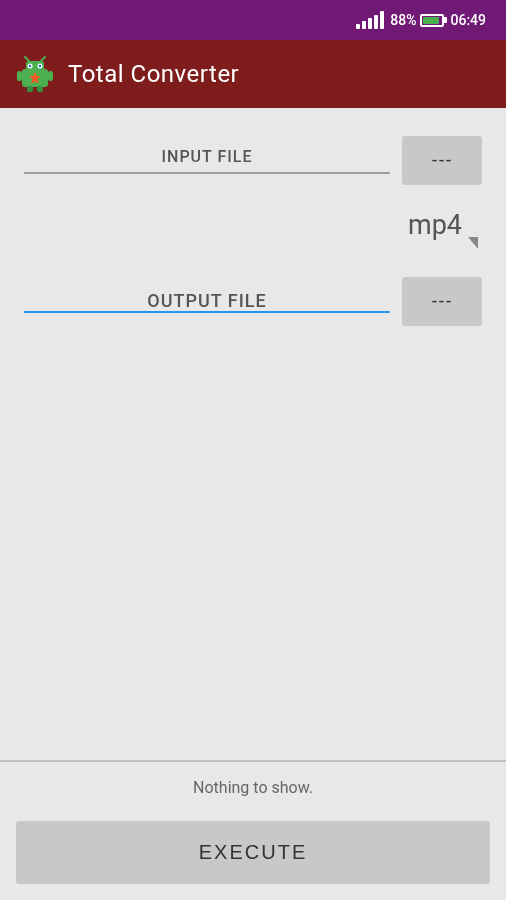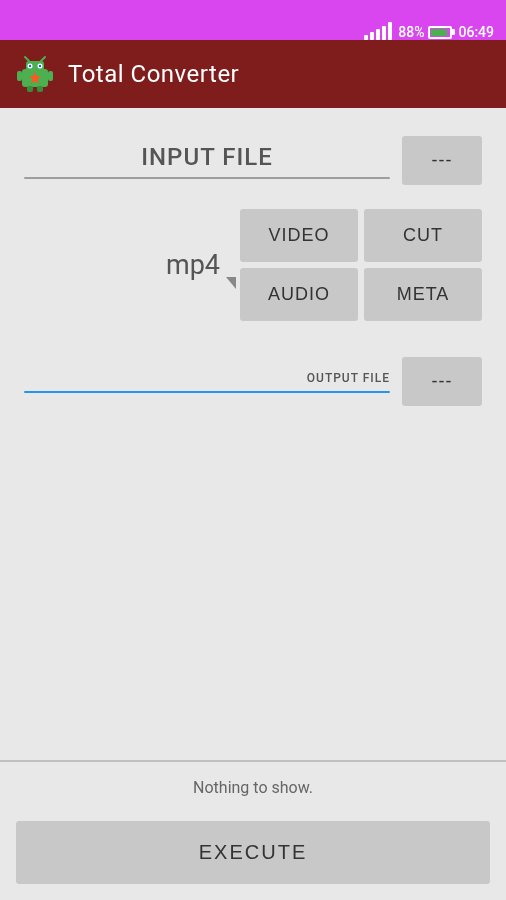--- a/index.html
+++ b/index.html
@@ -14,25 +14,25 @@
       font-family: 'Roboto', Arial, sans-serif;
       background: #e0e0e0;
       overflow: hidden;
       position: relative;
     }
 
     
     .status-bar {
       width: 100%;
       height: 40px;
-      background: #d946ef;
-      display: flex;
-      align-items: flex-end;
+      background: #701a75;
+      display: flex;
+      align-items: center;
       justify-content: flex-end;
-      padding: 0 12px;
+      padding: 0 20px;
       gap: 6px;
     }
 
     .status-bar-signal {
       display: flex;
       align-items: flex-end;
       gap: 2px;
       height: 18px;
     }
 
@@ -125,21 +125,21 @@
 
     .input-file-field {
       flex: 1;
       display: flex;
       flex-direction: column;
       justify-content: flex-end;
     }
 
     .input-file-label {
       color: #555555;
-      font-size: 24px;
+      font-size: 16px;
       font-weight: 500;
       letter-spacing: 1px;
       text-align: center;
       padding-bottom: 6px;
     }
 
     .input-file-underline {
       height: 2px;
       background: #9e9e9e;
       border-radius: 1px;
@@ -225,25 +225,24 @@
 
     .output-file-field {
       flex: 1;
       display: flex;
       flex-direction: column;
       justify-content: flex-end;
     }
 
     .output-file-label {
       color: #555555;
-      font-size: 12px;
+      font-size: 18px;
       font-weight: 500;
       letter-spacing: 1px;
-      text-align: right;
-      padding-bottom: 6px;
+      text-align: center;
     }
 
     .output-file-underline {
       height: 2px;
       background: #2196f3;
       border-radius: 1px;
     }
 
     
     .spacer-area {
@@ -340,26 +339,20 @@
       <div class="input-file-underline"></div>
     </div>
     <button class="browse-button">---</button>
   </div>
 
   <div class="format-action-section">
     <div class="format-display">
       <span class="format-text">mp4</span>
       <div class="format-arrow"></div>
     </div>
-    <div class="action-buttons-grid">
-      <button class="action-button">VIDEO</button>
-      <button class="action-button">CUT</button>
-      <button class="action-button">AUDIO</button>
-      <button class="action-button">META</button>
-    </div>
   </div>
 
   <div class="output-file-section">
     <div class="output-file-field">
       <span class="output-file-label">OUTPUT FILE</span>
       <div class="output-file-underline"></div>
     </div>
     <button class="browse-button">---</button>
   </div>
 

